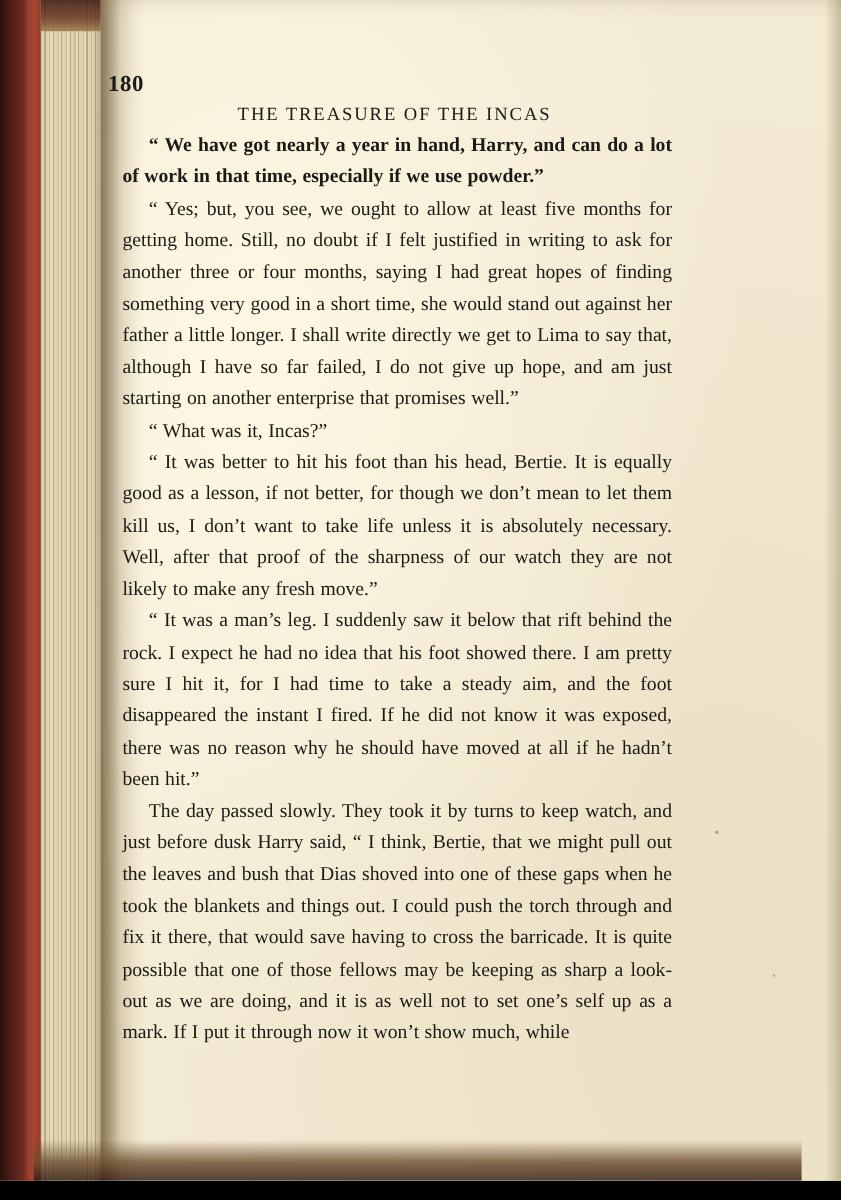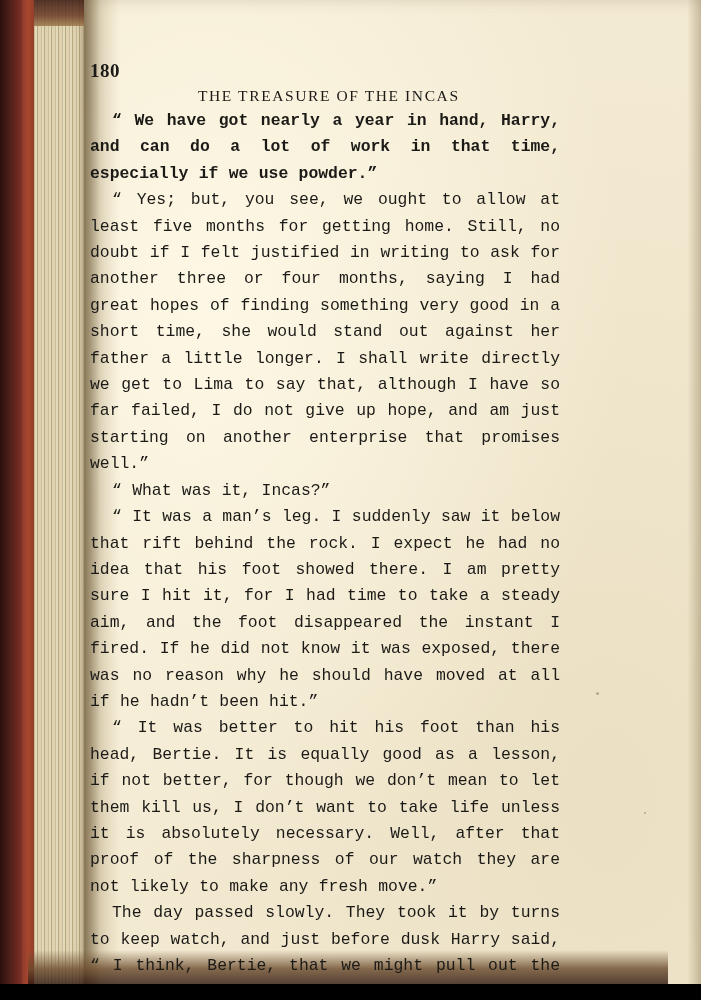--- a/index.html
+++ b/index.html
@@ -114,30 +114,29 @@
     position: absolute;
     left: 108px; top: 3px;
     font-size: 15.5px;
     letter-spacing: 1.6px;
     font-variant: small-caps;
     text-transform: uppercase;
     font-weight: normal;
     margin-top: 24px;
   }
   p.para {
-    margin: 0 0 0 0;
+    margin: 0 0 0 12px;
     font-size: 16.4px;
     line-height: 26.4px;
     text-align: justify;
     text-indent: 22px;
     text-justify: inter-word;
     word-spacing: .5px;
     -webkit-hyphens: none;
     hyphens: none;
-    font-family: Liberation Mono, monospace;
   }
   p.para + p.para { margin-top: 0; }
   
   .ink-heavy { font-weight: bold; }
 </style>
 </head>
 <body>
 
 <div class="scan">
 
@@ -157,18 +156,18 @@
   <div class="text-block">
 
     <div class="running-head">
       <span class="folio">180</span>
       <span class="head-title">The Treasure of the Incas</span>
     </div>
 
     <p class="para ink-heavy">“ We have got nearly a year in hand, Harry, and can do a lot of work in that time, especially if we use powder.”</p>
     <p class="para">“ Yes; but, you see, we ought to allow at least five months for getting home. Still, no doubt if I felt justified in writing to ask for another three or four months, saying I had great hopes of finding something very good in a short time, she would stand out against her father a little longer. I shall write directly we get to Lima to say that, although I have so far failed, I do not give up hope, and am just starting on another enterprise that promises well.”</p>
     <p class="para">“ What was it, Incas?”</p>
+    <p class="para">“ It was better to hit his foot than his head, Bertie. It is equally good as a lesson, if not better, for though we don’t mean to let them kill us, I don’t want to take life unless it is absolutely necessary. Well, after that proof of the sharpness of our watch they are not likely to make any fresh move.”</p>
     <p class="para">“ It was a man’s leg. I suddenly saw it below that rift behind the rock. I expect he had no idea that his foot showed there. I am pretty sure I hit it, for I had time to take a steady aim, and the foot disappeared the instant I fired. If he did not know it was exposed, there was no reason why he should have moved at all if he hadn’t been hit.”</p>
-    <p class="para">“ It was better to hit his foot than his head, Bertie. It is equally good as a lesson, if not better, for though we don’t mean to let them kill us, I don’t want to take life unless it is absolutely necessary. Well, after that proof of the sharpness of our watch they are not likely to make any fresh move.”</p>
     <p class="para">The day passed slowly. They took it by turns to keep watch, and just before dusk Harry said, “ I think, Bertie, that we might pull out the leaves and bush that Dias shoved into one of these gaps when he took the blankets and things out. I could push the torch through and fix it there, that would save having to cross the barricade. It is quite possible that one of those fellows may be keeping as sharp a look-out as we are doing, and it is as well not to set one’s self up as a mark. If I put it through now it won’t show much, while</p>
 
   </div>
 </div>
 
 </body></html>

